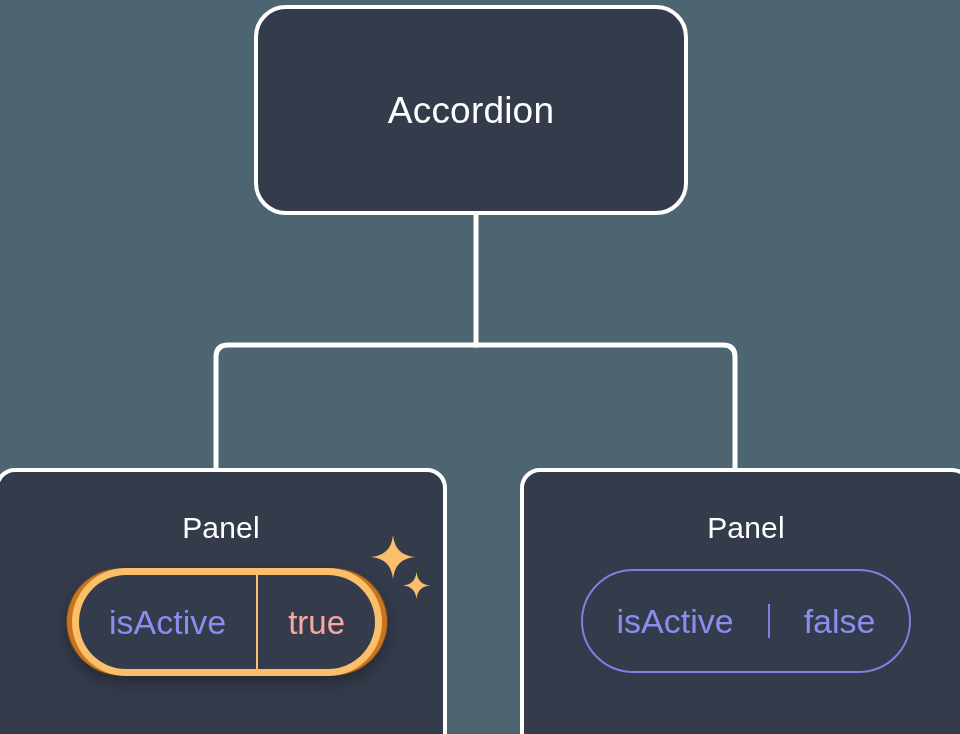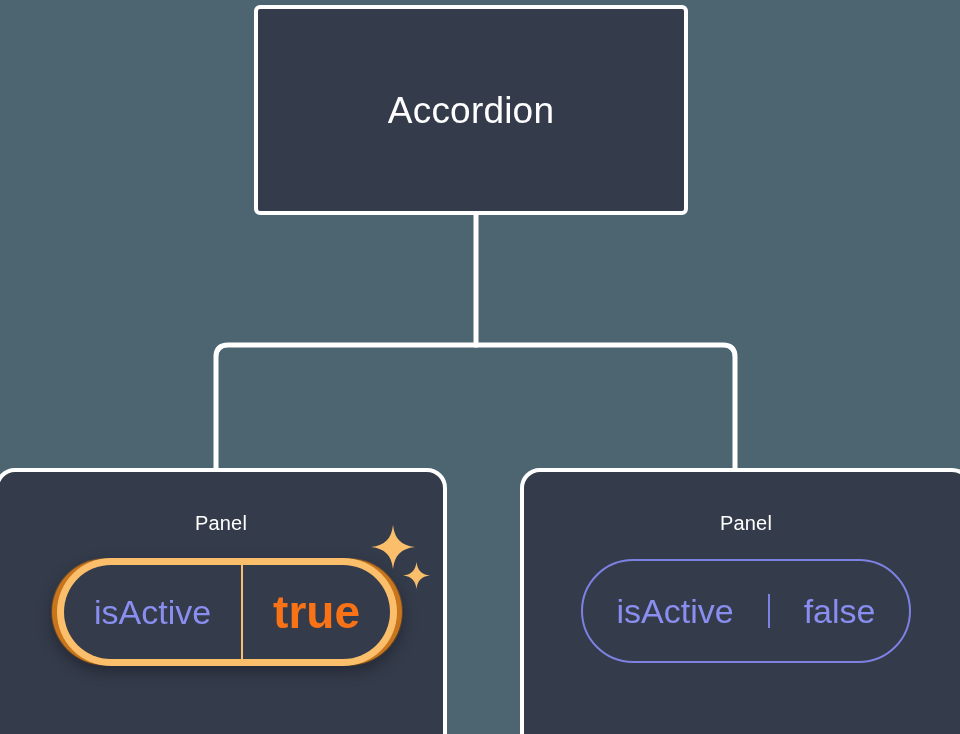--- a/index.html
+++ b/index.html
@@ -35,21 +35,21 @@
     height: 734px;
     pointer-events: none;
   }
 
   
   .node {
     position: absolute;
     box-sizing: border-box;
     background: #343b4a;
     border: 4px solid #ffffff;
-    border-radius: 6px;
+    border-radius: 32px;
     display: flex;
     flex-direction: column;
     align-items: center;
   }
 
   .node-root {
     left: 254px;
     top: 5px;
     width: 434px;
     height: 210px;
@@ -69,21 +69,21 @@
     height: 285px;
     top: 468px;
     border-radius: 20px;
     padding-top: 41px;
   }
   .node-panel-left  { left: -5px; }
   .node-panel-right { left: 520px; }
 
   .node-title-panel {
     color: #ffffff;
-    font-size: 20px;
+    font-size: 30px;
     font-weight: 400;
     line-height: 1;
     letter-spacing: 0.2px;
   }
 
   
   .pill-wrap {
     position: relative;
     margin-top: 26px;
     display: flex;
@@ -154,23 +154,23 @@
   .pill-hl-inner .pill-cell + .pill-cell {
     border-left: 2px solid #fbbf6b;
   }
   .pill-hl-inner .pill-key {
     color: #8a8ef0;
     font-size: 34px;
     font-weight: 400;
     line-height: 1;
   }
   .pill-hl-inner .pill-val {
-    color: #f97316;
-    font-size: 46px;
-    font-weight: 700;
+    color: #fca5a5;
+    font-size: 33px;
+    font-weight: 400;
     line-height: 1;
   }
 
   
   .sparkles {
     position: absolute;
     right: 14px;
     top: -34px;
     width: 70px;
     height: 78px;

